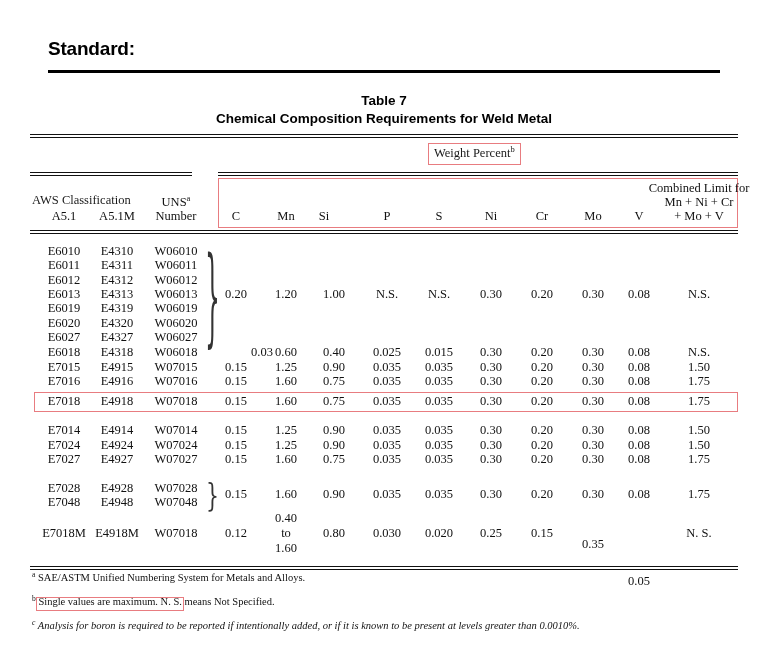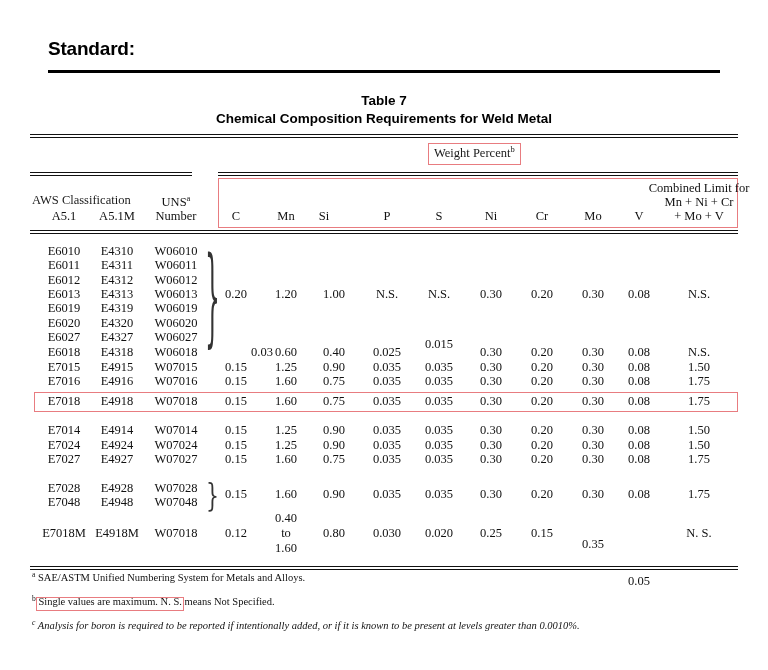--- a/index.html
+++ b/index.html
@@ -227,21 +227,21 @@
     <div class="cell" style="left: 599px; top: 286.9px; width: 80px;">0.08</div>
     <div class="cell" style="left: 659px; top: 286.9px; width: 80px;">N.S.</div>
     <div></div>
     <div class="cell" style="left: 24px; top: 345px; width: 80px;">E6018</div>
     <div class="cell" style="left: 77px; top: 345px; width: 80px;">E4318</div>
     <div class="cell" style="left: 136px; top: 345px; width: 80px;">W06018</div>
     <div class="cell" style="left: 184px; top: 345px; width: 68px; margin-left: 44px;">0.03</div>
     <div class="cell" style="left: 246px; top: 345px; width: 80px;">0.60</div>
     <div class="cell" style="left: 294px; top: 345px; width: 80px;">0.40</div>
     <div class="cell" style="left: 347px; top: 345px; width: 80px;">0.025</div>
-    <div class="cell" style="left: 399px; top: 337px; width: 80px;">0.015</div>
+    <div class="cell" style="left: 399px; top: 345px; width: 80px;">0.015</div>
     <div class="cell" style="left: 451px; top: 345px; width: 80px;">0.30</div>
     <div class="cell" style="left: 502px; top: 345px; width: 80px;">0.20</div>
     <div class="cell" style="left: 553px; top: 345px; width: 80px;">0.30</div>
     <div class="cell" style="left: 599px; top: 345px; width: 80px;">0.08</div>
     <div class="cell" style="left: 659px; top: 345px; width: 80px;">N.S.</div>
     <div></div>
     <div class="cell" style="left: 24px; top: 359.5px; width: 80px;">E7015</div>
     <div class="cell" style="left: 77px; top: 359.5px; width: 80px; text-align: center;">E4915</div>
     <div class="cell" style="left: 136px; top: 359.5px; width: 80px;">W07015</div>
     <div class="cell" style="left: 196px; top: 359.5px; width: 80px;">0.15</div>

